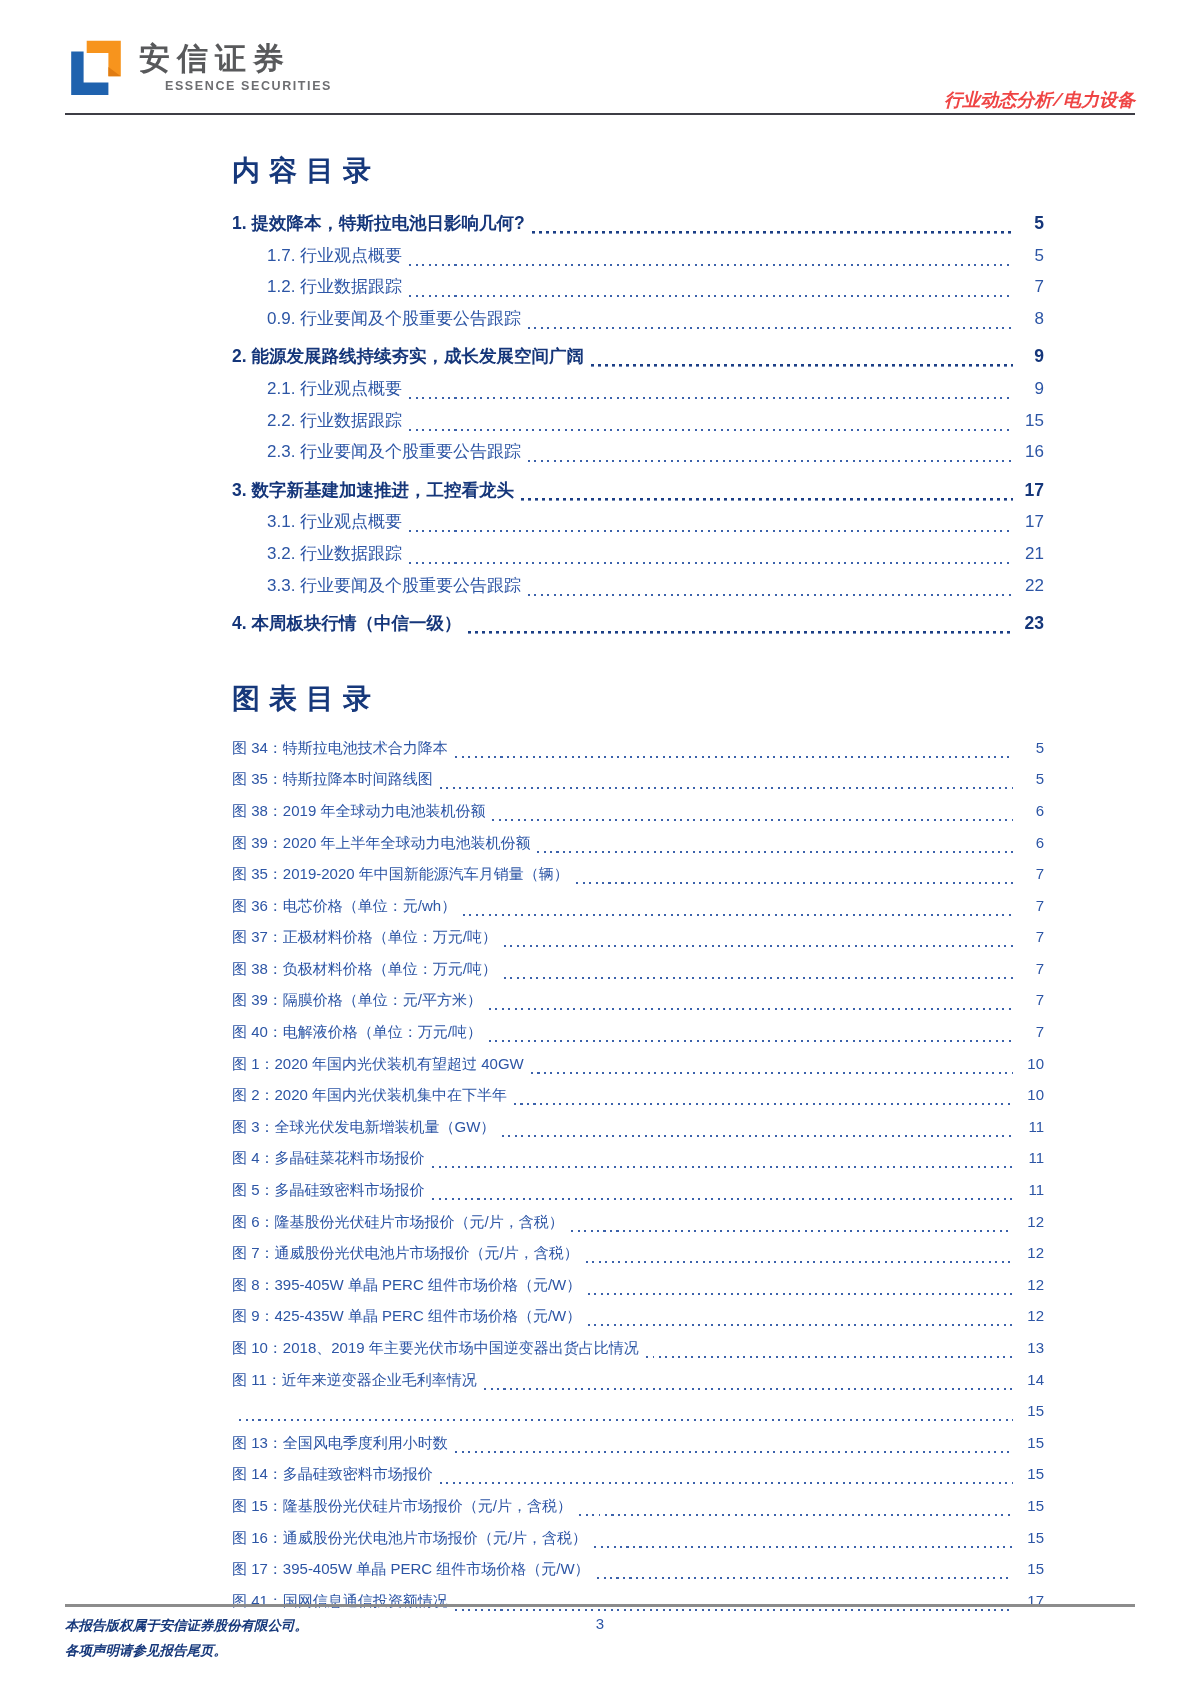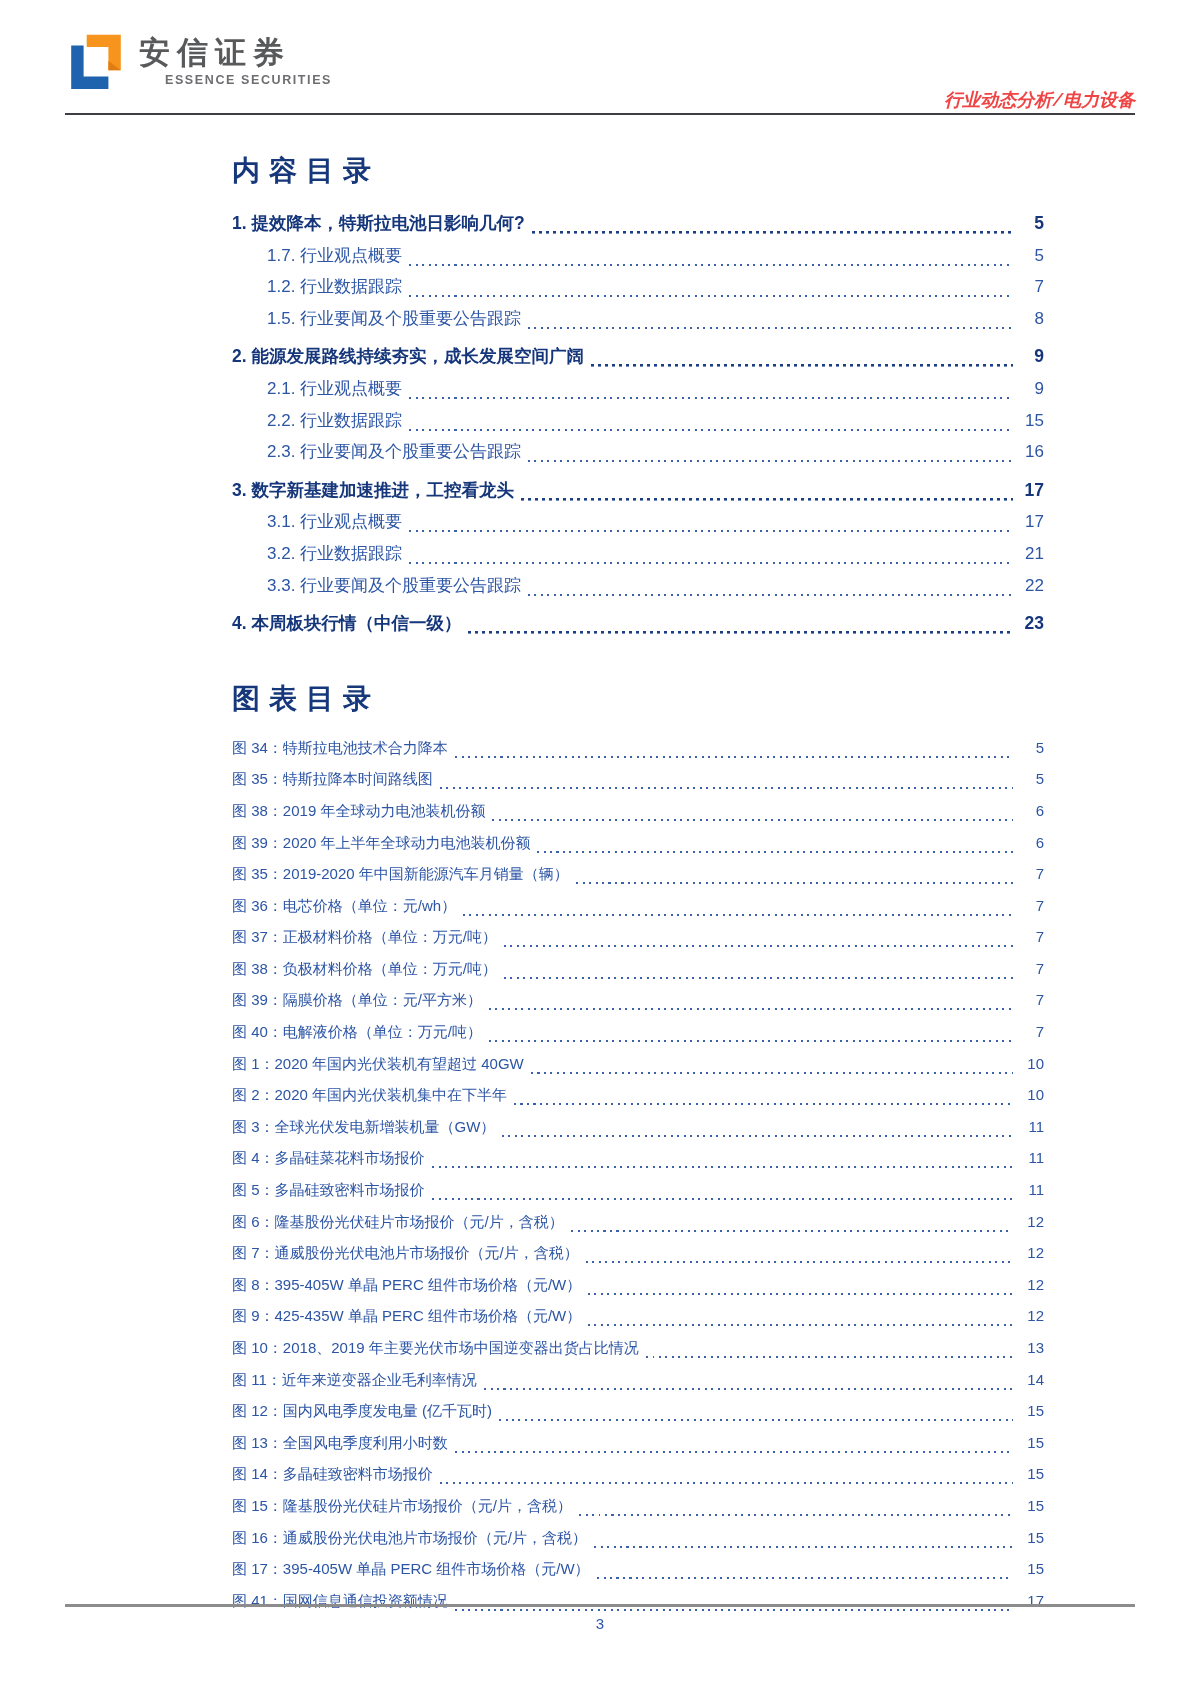--- a/index.html
+++ b/index.html
@@ -5,21 +5,21 @@
   * { margin:0; padding:0; box-sizing:border-box; }
   html,body { background:#e8e8e8; }
   body { font-family:"Liberation Sans","DejaVu Sans",sans-serif; }
   .page {
     position:relative; width:1200px; height:1698px; margin:0 auto;
     background:#ffffff; overflow:hidden;
   }
   
   .header { position:absolute; left:65px; right:65px; top:30px; height:84px; }
   .header-rule { position:absolute; left:65px; right:65px; top:113px; height:2px; background:#3d3d45; }
-  .logo { position:absolute; left:0; top:0; display:flex; align-items:flex-start; }
+  .logo { position:absolute; left:0; top:6px; display:flex; align-items:flex-start; }
   .logo-mark { width:62px; height:62px; }
   .logo-text { margin-left:12px; padding-top:6px; }
   .logo-cn { font-size:31px; font-weight:bold; color:#58595b; letter-spacing:7px; line-height:1.1; }
   .logo-en { font-size:12.5px; color:#6d6e71; letter-spacing:1.6px; margin-top:3px; font-weight:bold;padding-left:26px; }
   .report-type {
     position:absolute; right:0; top:58px; font-size:18px; font-weight:bold;
     font-style:italic; color:#ef4444;font-family:Liberation Mono, monospace;
   }
   
   .content { position:absolute; left:232px; width:812px; top:140px;margin-top:12px; }
@@ -93,21 +93,21 @@
           <span class="lbl">1.7. 行业观点概要</span>
           <span class="leader"></span>
           <span class="pg">5</span>
         </div>
         <div class="row lvl2">
           <span class="lbl">1.2. 行业数据跟踪</span>
           <span class="leader"></span>
           <span class="pg">7</span>
         </div>
         <div class="row lvl2">
-          <span class="lbl">1.5. 行业要闻及个股重要公告跟踪</span>
+          <span class="lbl">0.9. 行业要闻及个股重要公告跟踪</span>
           <span class="leader"></span>
           <span class="pg">8</span>
         </div>
         <div class="row lvl1">
           <span class="lbl">2. 能源发展路线持续夯实，成长发展空间广阔</span>
           <span class="leader"></span>
           <span class="pg">9</span>
         </div>
         <div class="row lvl2">
           <span class="lbl">2.1. 行业观点概要</span>
@@ -254,21 +254,20 @@
           <span class="lbl">图 10：2018、2019 年主要光伏市场中国逆变器出货占比情况</span>
           <span class="leader"></span>
           <span class="pg">13</span>
         </div>
         <div class="row">
           <span class="lbl">图 11：近年来逆变器企业毛利率情况</span>
           <span class="leader"></span>
           <span class="pg">14</span>
         </div>
         <div class="row">
-          <span class="lbl">图 12：国内风电季度发电量 (亿千瓦时)</span>
           <span class="leader"></span>
           <span class="pg">15</span>
         </div>
         <div class="row">
           <span class="lbl">图 13：全国风电季度利用小时数</span>
           <span class="leader"></span>
           <span class="pg">15</span>
         </div>
         <div class="row">
           <span class="lbl">图 14：多晶硅致密料市场报价</span>
@@ -293,15 +292,19 @@
         <div class="row">
           <span class="lbl">图 41：国网信息通信投资额情况</span>
           <span class="leader"></span>
           <span class="pg">17</span>
         </div>
       </div>
 
   </div>
 
   <div class="footer-rule"></div>
+  <div class="footer-note">
+    <div>本报告版权属于安信证券股份有限公司。</div>
+    <div>各项声明请参见报告尾页。</div>
+  </div>
   <div class="footer-page">3</div>
 
 </div>
 
 </body></html>

